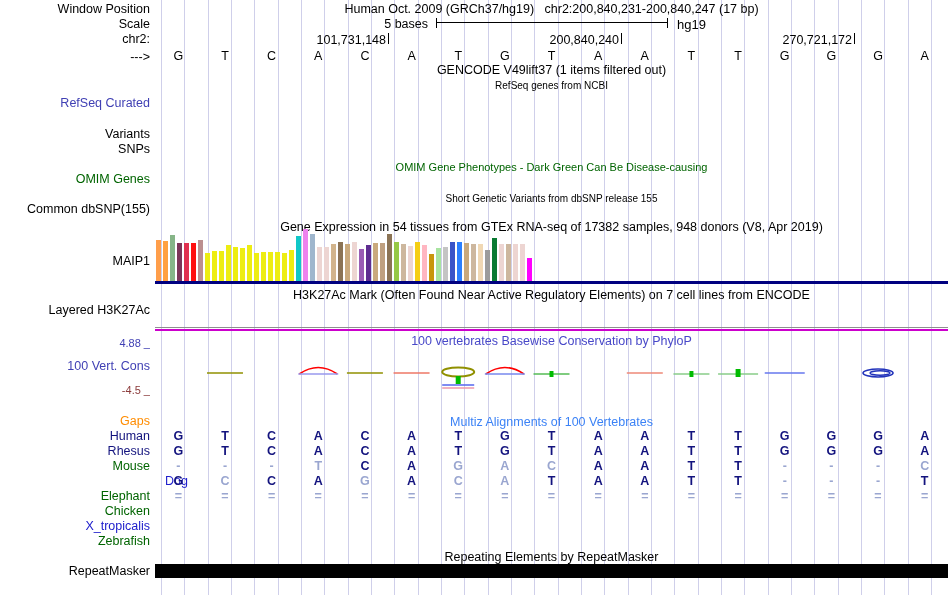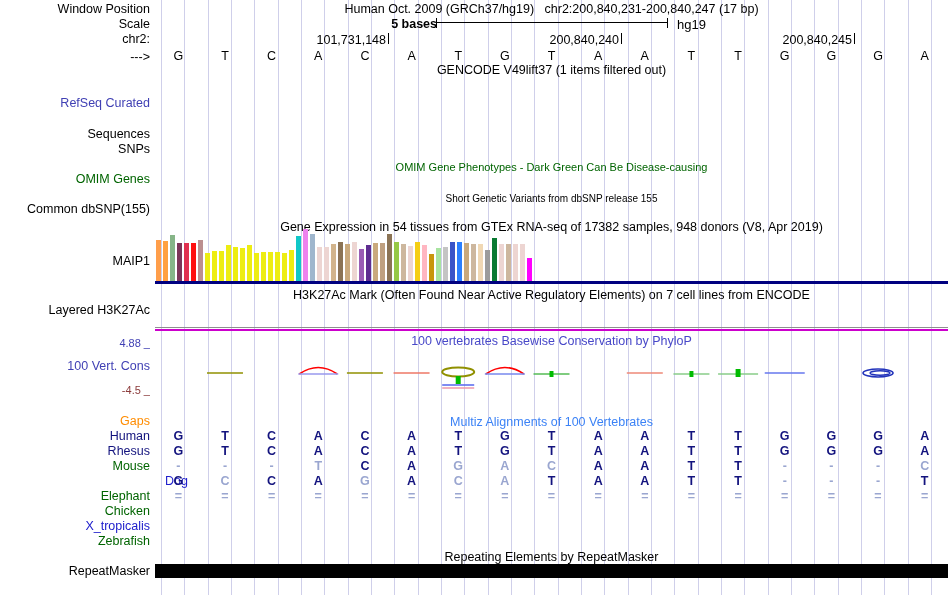--- a/index.html
+++ b/index.html
@@ -61,33 +61,33 @@
       <div class="gridline" style="left: 930.89px; background: rgb(207, 207, 234);"></div>
     </div>
   <div class="pinkline" id="pink-guide"></div>
 
   <div class="glabel z" style="top:3px;">Window Position</div>
   <div class="ctitle z" style="top:3px;">
     <span>Human Oct. 2009 (GRCh37/hg19)</span>&nbsp;&nbsp;&nbsp;<span>chr2:200,840,231-200,840,247 (17 bp)</span>
   </div>
 
   <div class="glabel z" style="top:18px;">Scale</div>
-  <div class="abs z" style="top:17px;left:337px;width:100px;text-align:right;font-size:12.5px;font-weight:bold;">5 bases</div>
+  <div class="abs z" style="top:17px;left:328px;width:100px;text-align:right;font-size:12.5px;">5 bases</div>
   <div class="abs z" style="top:22px;left:437px;width:231px;height:1px;background:#000;"></div>
   <div class="abs z" style="top:18px;left:436px;width:1px;height:10px;background:#000;"></div>
   <div class="abs z" style="top:18px;left:667px;width:1px;height:10px;background:#000;"></div>
   <div class="abs z" style="top:17px;left:677px;font-size:13px;">hg19</div>
 
   <div class="glabel z" style="top:33px;">chr2:</div>
   <div id="coord-ticks">
       <div class="abs z" style="top: 33px; left: 276px; width: 110px; text-align: right; font-size: 12.5px;">101,731,148</div>
       <div class="tickbar" style="top: 33px; left: 388px;"></div>
       <div class="abs z" style="top: 33px; left: 509px; width: 110px; text-align: right; font-size: 12.5px;">200,840,240</div>
       <div class="tickbar" style="top: 33px; left: 621px;"></div>
-      <div class="abs z" style="top: 33px; left: 742px; width: 110px; text-align: right; font-size: 12.5px;">200,840,245</div>
+      <div class="abs z" style="top: 33px; left: 742px; width: 110px; text-align: right; font-size: 12.5px;">270,721,172</div>
       <div class="tickbar" style="top: 33px; left: 854px;"></div>
     </div>
 
   <div class="glabel z" style="top:51px;">---&gt;</div>
   <div id="seq-row">
       <div class="seqletter" style="top: 50px; left: 155.324px;">G</div>
       <div class="seqletter" style="top: 50px; left: 201.971px;">T</div>
       <div class="seqletter" style="top: 50px; left: 248.618px;">C</div>
       <div class="seqletter" style="top: 50px; left: 295.265px;">A</div>
       <div class="seqletter" style="top: 50px; left: 341.912px;">C</div>
@@ -99,22 +99,23 @@
       <div class="seqletter" style="top: 50px; left: 621.794px;">A</div>
       <div class="seqletter" style="top: 50px; left: 668.441px;">T</div>
       <div class="seqletter" style="top: 50px; left: 715.088px;">T</div>
       <div class="seqletter" style="top: 50px; left: 761.735px;">G</div>
       <div class="seqletter" style="top: 50px; left: 808.382px;">G</div>
       <div class="seqletter" style="top: 50px; left: 855.029px;">G</div>
       <div class="seqletter" style="top: 50px; left: 901.676px;">A</div>
     </div>
 
   <div class="ctitle z" style="top:64px;">GENCODE V49lift37 (1 items filtered out)</div>
+  <div class="ctitle small z" style="top:79px;">RefSeq genes from NCBI</div>
   <div class="glabel z" style="top:97px;color:#4040B4;">RefSeq Curated</div>
-  <div class="glabel z" style="top:128px;">Sequences</div>
+  <div class="glabel z" style="top:128px;">Variants</div>
   <div class="glabel z" style="top:143px;">SNPs</div>
   <div class="ctitle mid z" style="top:161px;color:#006400;">OMIM Gene Phenotypes - Dark Green Can Be Disease-causing</div>
   <div class="glabel z" style="top:173px;color:#006400;">OMIM Genes</div>
   <div class="ctitle small z" style="top:192px;">Short Genetic Variants from dbSNP release 155</div>
   <div class="glabel z" style="top:203px;">Common dbSNP(155)</div>
 
   <div class="ctitle z" style="top:221px;">Gene Expression in 54 tissues from GTEx RNA-seq of 17382 samples, 948 donors (V8, Apr 2019)</div>
   <div class="glabel z" style="top:255px;">MAIP1</div>
   <div id="gtex-bars">
       <div class="gtexbar" style="left: 155.5px; top: 240px; width: 5px; height: 42px; background: rgb(255, 158, 74);"></div>

